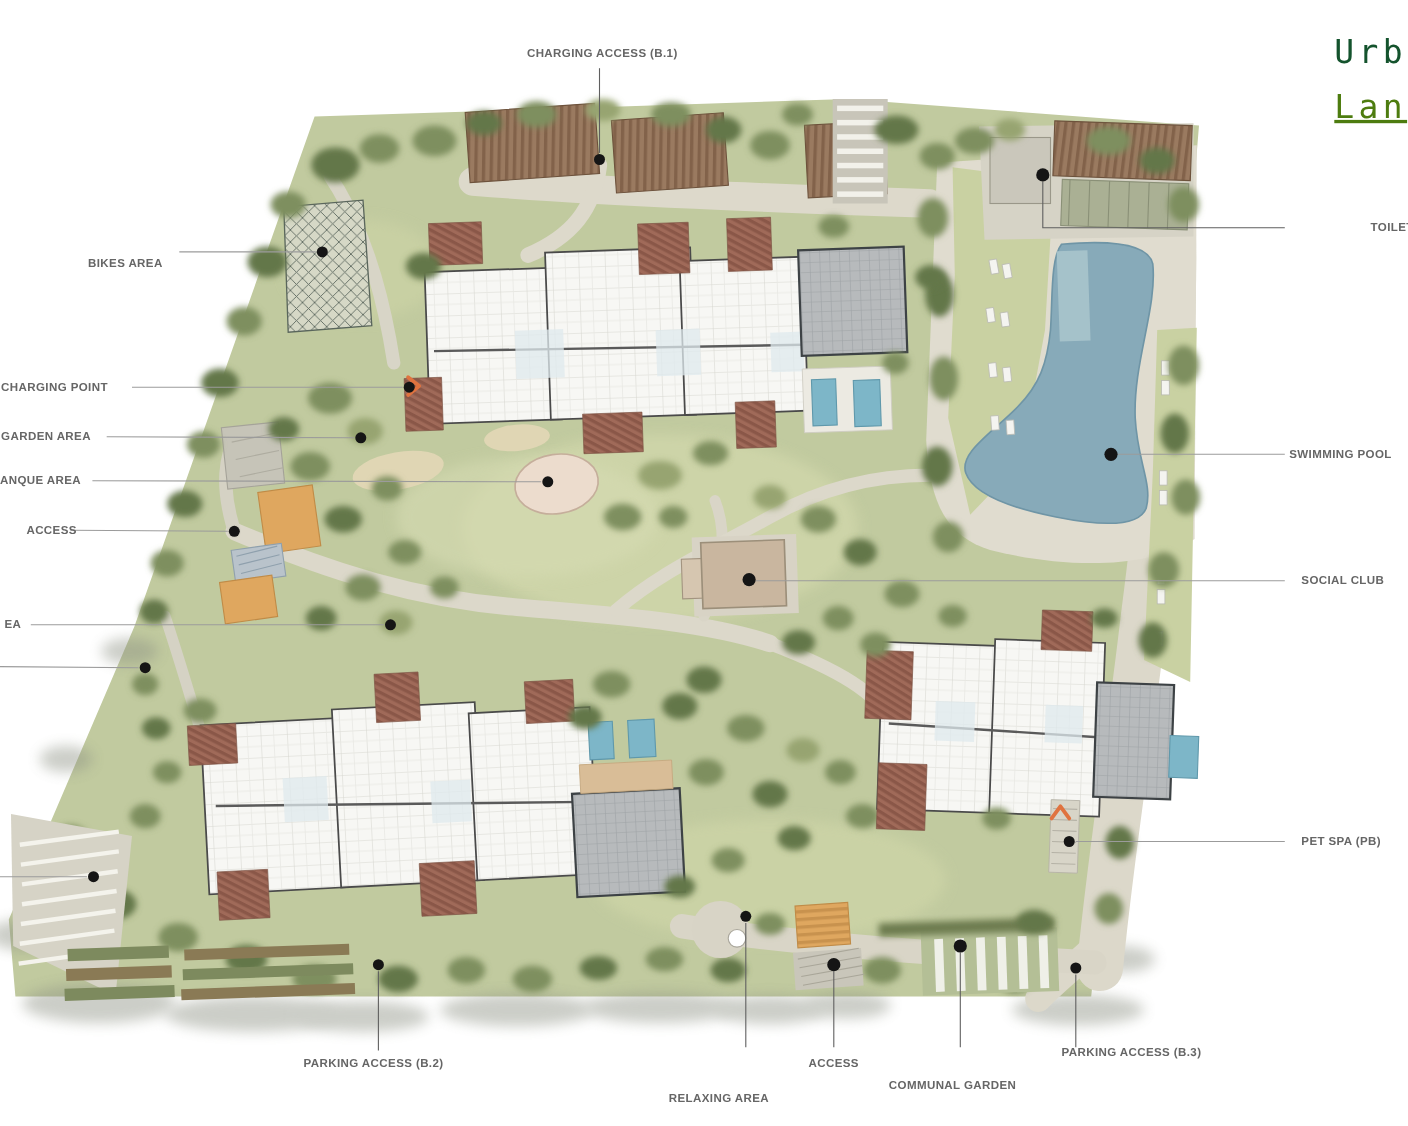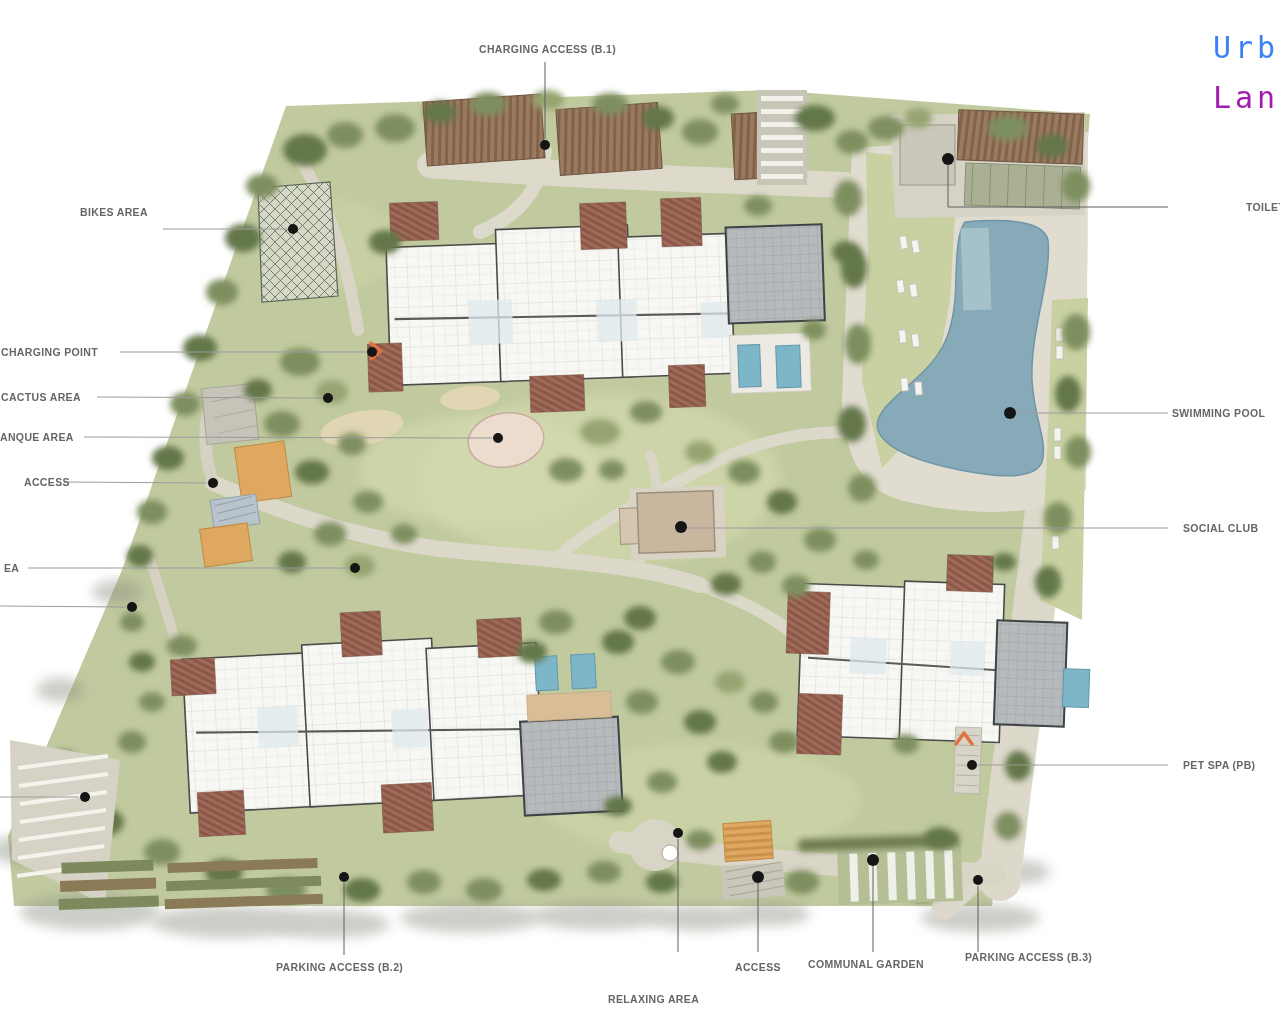--- a/index.html
+++ b/index.html
@@ -3,22 +3,22 @@
 <meta charset="utf-8">
 <style>
   html,body{margin:0;padding:0;}
   body{width:1280px;height:1024px;overflow:hidden;background:#ffffff;position:relative;
        font-family:"Liberation Sans",sans-serif;}
   .plan{position:absolute;left:0;top:0;}
   .lbl{position:absolute;font:600 10.5px "Liberation Sans",sans-serif;color:#666;
        letter-spacing:.35px;white-space:nowrap;}
   .title-line{position:absolute;left:1213px;font:500 30px "DejaVu Sans Mono",monospace;
        letter-spacing:4px;white-space:nowrap;}
-  #title1{top:30px;color:#3b82f6;}
-  #title2{top:80px;color:#a21caf;}
+  #title1{top:30px;color:#14532d;}
+  #title2{top:80px;color:#4d7c0f;text-decoration:underline;}
 </style>
 </head>
 <body>
 
 <svg class="plan" width="1280" height="1024" viewBox="0 0 1280 1024">
   <defs>
     <filter id="b3" x="-50%" y="-50%" width="200%" height="200%">
         <feGaussianBlur stdDeviation="3"></feGaussianBlur>
       </filter>
     <filter id="b6" x="-60%" y="-60%" width="220%" height="220%">
@@ -428,27 +428,27 @@
       <circle cx="758" cy="877" r="6"></circle>
     <circle cx="873" cy="860" r="6"></circle>
       <circle cx="978" cy="880" r="5"></circle>
   </g>
 </svg>
 
 <div id="title1" class="title-line">Urb</div>
 <div id="title2" class="title-line">Lan</div>
 
 <div class="lbl" style="left:479px;top:43px">CHARGING ACCESS (B.1)</div>
-<div class="lbl" style="left:80px;top:206px">BIKES AREA</div>
+<div class="lbl" style="left:80px;top:234px">BIKES AREA</div>
 <div class="lbl" style="left:1px;top:346px">CHARGING POINT</div>
-<div class="lbl" style="left:1px;top:391px">CACTUS AREA</div>
+<div class="lbl" style="left:1px;top:391px">GARDEN AREA</div>
 <div class="lbl" style="left:0px;top:431px">ANQUE AREA</div>
 <div class="lbl" style="left:24px;top:476px">ACCESS</div>
 <div class="lbl" style="left:4px;top:562px">EA</div>
 <div class="lbl" style="left:1246px;top:201px">TOILETS</div>
 <div class="lbl" style="left:1172px;top:407px">SWIMMING POOL</div>
 <div class="lbl" style="left:1183px;top:522px">SOCIAL CLUB</div>
 <div class="lbl" style="left:1183px;top:759px">PET SPA (PB)</div>
 <div class="lbl" style="left:276px;top:961px">PARKING ACCESS (B.2)</div>
 <div class="lbl" style="left:608px;top:993px">RELAXING AREA</div>
 <div class="lbl" style="left:735px;top:961px">ACCESS</div>
-<div class="lbl" style="left:808px;top:958px">COMMUNAL GARDEN</div>
+<div class="lbl" style="left:808px;top:981px">COMMUNAL GARDEN</div>
 <div class="lbl" style="left:965px;top:951px">PARKING ACCESS (B.3)</div>
 
 </body></html>

